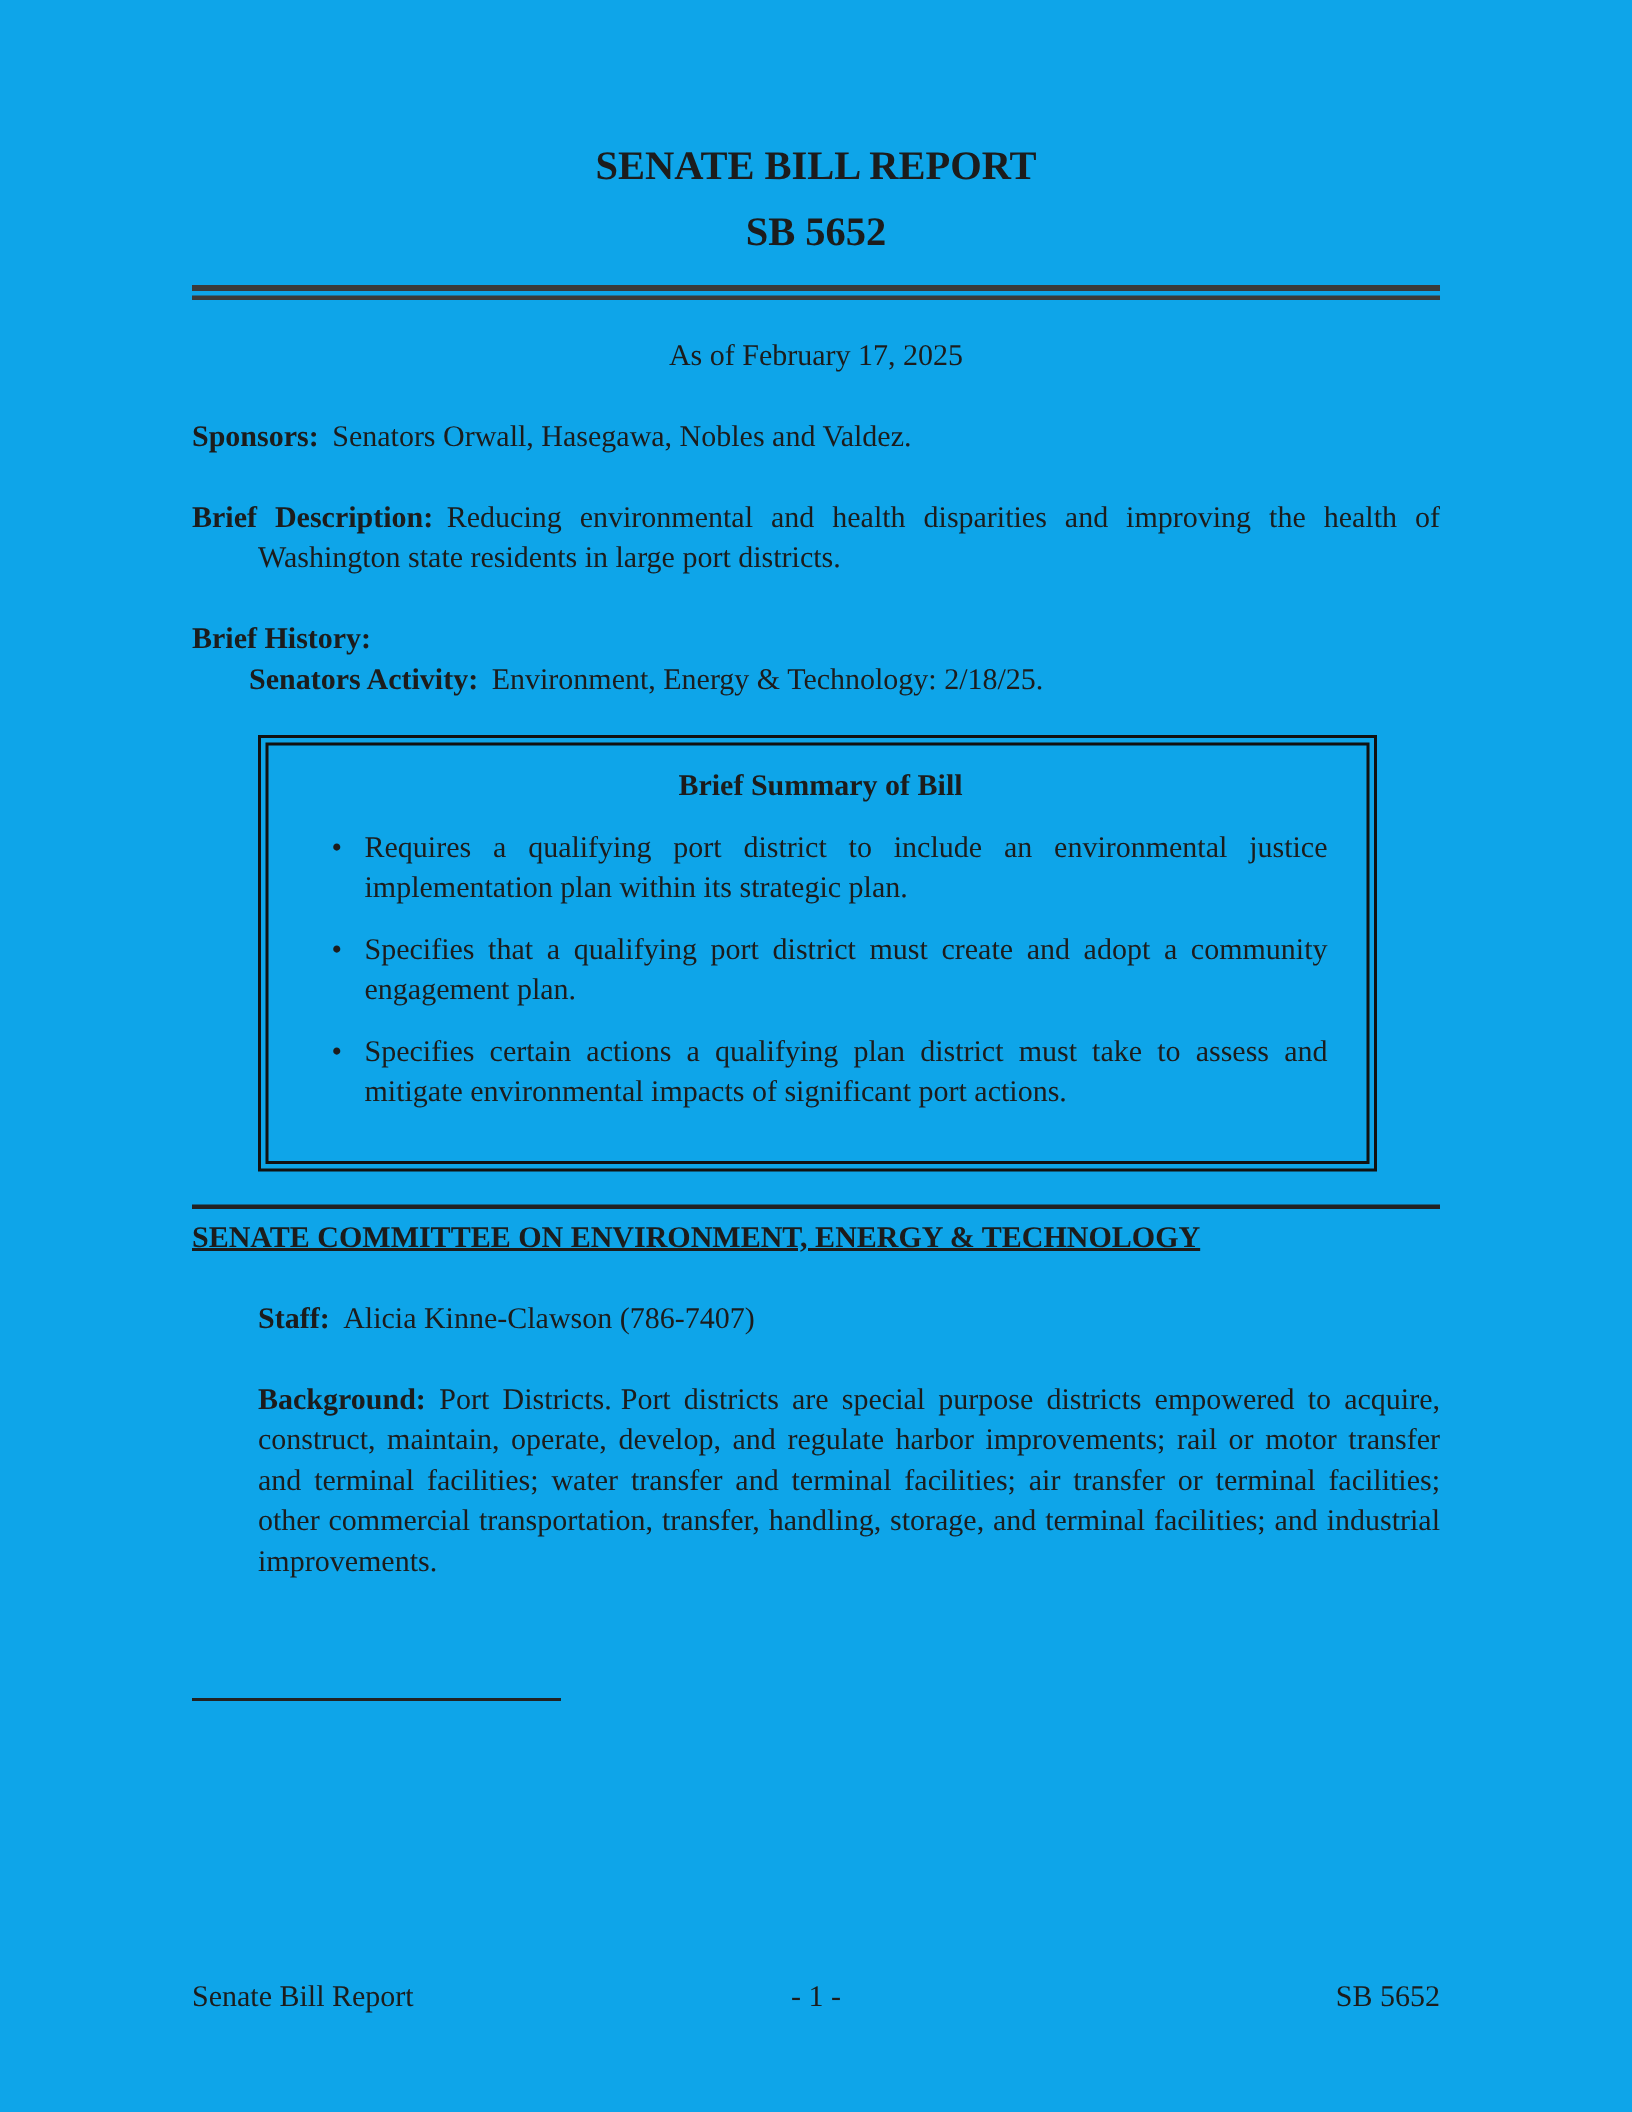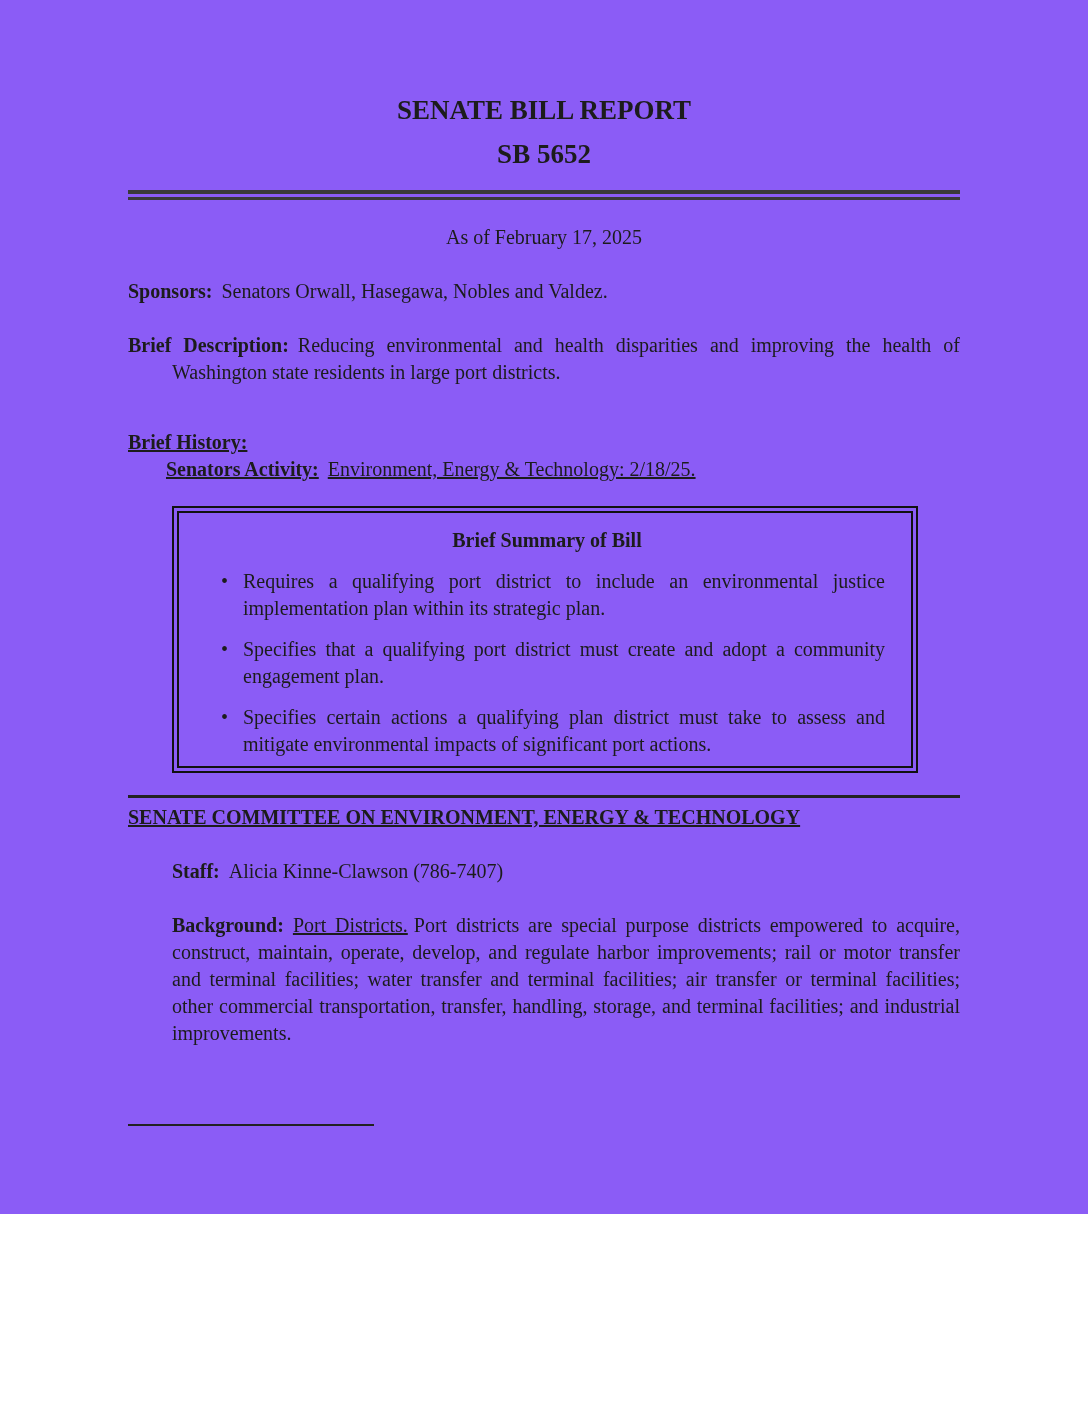--- a/index.html
+++ b/index.html
@@ -3,23 +3,23 @@
 <meta charset="utf-8">
 <style>
   html, body {
     margin: 0;
     padding: 0;
     background: #ffffff;
   }
   .page {
     position: relative;
     width: 1088px;
-    height: 1214px;
+    height: 1408px;
     margin: 0 auto;
-    background: #8b5cf6;
+    background: #0ea5e9;
     color: #1c1c1c;
     font-family: "Liberation Serif", "DejaVu Serif", serif;
     font-size: 20px;
     line-height: 27px;
     box-sizing: border-box;
     padding: 0 128px;
     overflow: hidden;
   }
   .doc-header {
     padding-top: 88px;
@@ -45,34 +45,33 @@
     text-align: justify;
   }
   .para.first {
     margin-top: 26px;
   }
   .label {
     font-weight: bold;
     margin-right: 9px;
   }
   .history-block {
-    margin-top: 43px;
-    text-decoration: underline;
+    margin-top: 27px;
   }
   .history-sub {
     margin-left: 38px;
   }
   .summary-box-outer {
     margin: 23px 42px 0 44px;
     border: 2px solid #111;
     padding: 3px;
   }
   .summary-box-inner {
     border: 2px solid #111;
-    padding: 14px 26px 8px 30px;
+    padding: 14px 26px 32px 30px;
   }
   .summary-heading {
     text-align: center;
     font-weight: bold;
   }
   .bullet {
     display: flex;
     margin-top: 14px;
   }
   .bullet-dot {
@@ -97,21 +96,20 @@
     margin-left: 44px;
   }
   .staff-line {
     margin-top: 27px;
   }
   .background-para {
     margin-top: 27px;
     text-align: justify;
   }
   .underlined {
-    text-decoration: underline;
     margin-right: 6px;
   }
   .footnote-rule {
     margin-top: 77px;
     width: 246px;
     border-top: 2px solid #222;
   }
   .footnote {
     margin: 26px 70px 0 44px;
     font-style: italic;

